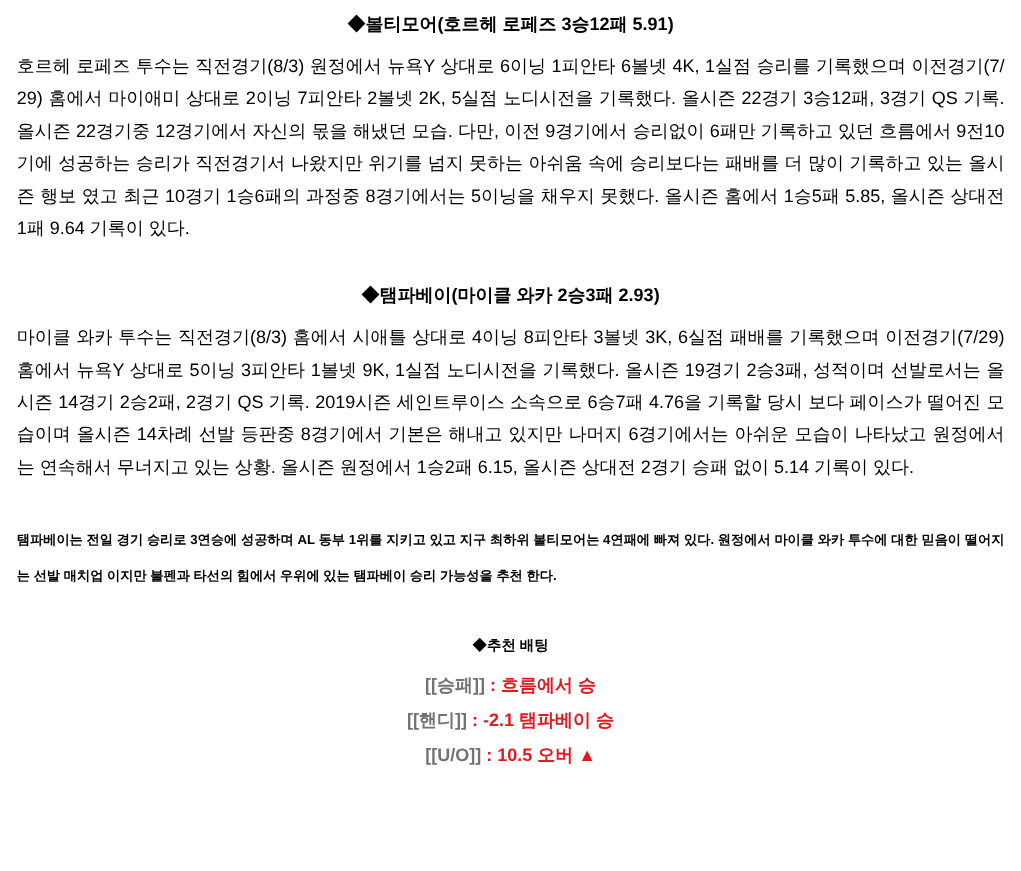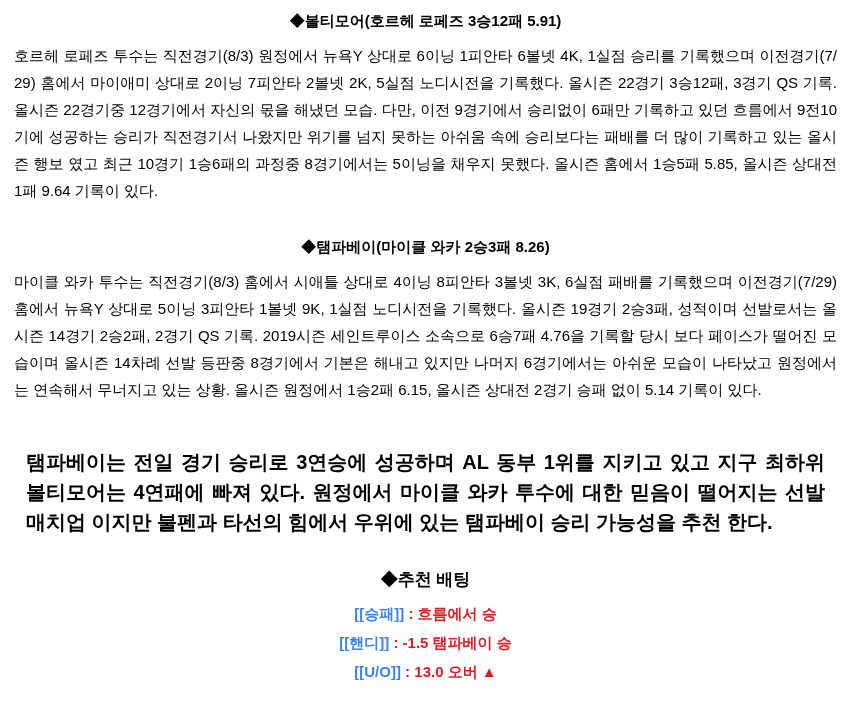--- a/index.html
+++ b/index.html
@@ -36,81 +36,81 @@
     margin: 0;
     word-break: break-all;
   }
   .block {
     margin-bottom: 18px;
   }
   .block-spacer-lg {
     height: 14px;
   }
   .comment-text {
-    font-size: 20px;
+    font-size: 11px;
     line-height: 30px;
     font-weight: bold;
     text-align: justify;
     text-justify: inter-character;
-    margin: 12px;
+    margin: 0;
     word-break: break-all;
   }
   .bet-heading {
     text-align: center;
     font-weight: bold;
-    font-size: 17px;
+    font-size: 12px;
     line-height: 22px;
     margin: 0 0 8px 0;
   }
   .bet-line {
     text-align: center;
     font-weight: bold;
     font-size: 15px;
     line-height: 29px;
     color: #e01b24;
     margin: 0;
   }
   .bet-line .tag {
-    color: #3b82f6;
+    color: #737373;
   }
 </style>
 </head>
 <body>
 
 <div class="page">
 
   <div class="block">
     <div class="section-heading">◆볼티모어(호르헤 로페즈 3승12패 5.91)</div>
     <p class="body-text">호르헤 로페즈 투수는 직전경기(8/3) 원정에서 뉴욕Y 상대로 6이닝 1피안타 6볼넷 4K, 1실점 승리를 기록했으며 이전경기(7/29) 홈에서 마이애미 상대로 2이닝 7피안타 2볼넷 2K, 5실점 노디시전을 기록했다. 올시즌 22경기 3승12패, 3경기 QS 기록. 올시즌 22경기중 12경기에서 자신의 몫을 해냈던 모습. 다만, 이전 9경기에서 승리없이 6패만 기록하고 있던 흐름에서 9전10기에 성공하는 승리가 직전경기서 나왔지만 위기를 넘지 못하는 아쉬움 속에 승리보다는 패배를 더 많이 기록하고 있는 올시즌 행보 였고 최근 10경기 1승6패의 과정중 8경기에서는 5이닝을 채우지 못했다. 올시즌 홈에서 1승5패 5.85, 올시즌 상대전 1패 9.64 기록이 있다.</p>
   </div>
 
   <div class="block-spacer-lg"></div>
 
   <div class="block">
-    <div class="section-heading">◆탬파베이(마이클 와카 2승3패 8.26)</div>
+    <div class="section-heading">◆탬파베이(마이클 와카 2승3패 2.93)</div>
     <p class="body-text">마이클 와카 투수는 직전경기(8/3) 홈에서 시애틀 상대로 4이닝 8피안타 3볼넷 3K, 6실점 패배를 기록했으며 이전경기(7/29) 홈에서 뉴욕Y 상대로 5이닝 3피안타 1볼넷 9K, 1실점 노디시전을 기록했다. 올시즌 19경기 2승3패, 성적이며 선발로서는 올시즌 14경기 2승2패, 2경기 QS 기록. 2019시즌 세인트루이스 소속으로 6승7패 4.76을 기록할 당시 보다 페이스가 떨어진 모습이며 올시즌 14차례 선발 등판중 8경기에서 기본은 해내고 있지만 나머지 6경기에서는 아쉬운 모습이 나타났고 원정에서는 연속해서 무너지고 있는 상황. 올시즌 원정에서 1승2패 6.15, 올시즌 상대전 2경기 승패 없이 5.14 기록이 있다.</p>
   </div>
 
   <div class="block-spacer-lg"></div>
 
   <div class="block">
     <p class="comment-text">탬파베이는 전일 경기 승리로 3연승에 성공하며 AL 동부 1위를 지키고 있고 지구 최하위 볼티모어는 4연패에 빠져 있다. 원정에서 마이클 와카 투수에 대한 믿음이 떨어지는 선발 매치업 이지만 불펜과 타선의 힘에서 우위에 있는 탬파베이 승리 가능성을 추천 한다.</p>
   </div>
 
   <div class="block-spacer-lg"></div>
 
   <div class="block">
     <div class="bet-heading">◆추천 배팅</div>
 
     <p class="bet-line">
       <span class="tag">[[승패]]</span><span> : </span><span>흐름에서 승</span>
     </p>
 
     <p class="bet-line">
-      <span class="tag">[[핸디]]</span><span> : </span><span>-1.5 탬파베이 승</span>
+      <span class="tag">[[핸디]]</span><span> : </span><span>-2.1 탬파베이 승</span>
     </p>
 
     <p class="bet-line">
-      <span class="tag">[[U/O]]</span><span> : </span><span>13.0 오버 ▲</span>
+      <span class="tag">[[U/O]]</span><span> : </span><span>10.5 오버 ▲</span>
     </p>
   </div>
 
 </div>
 
 </body></html>

